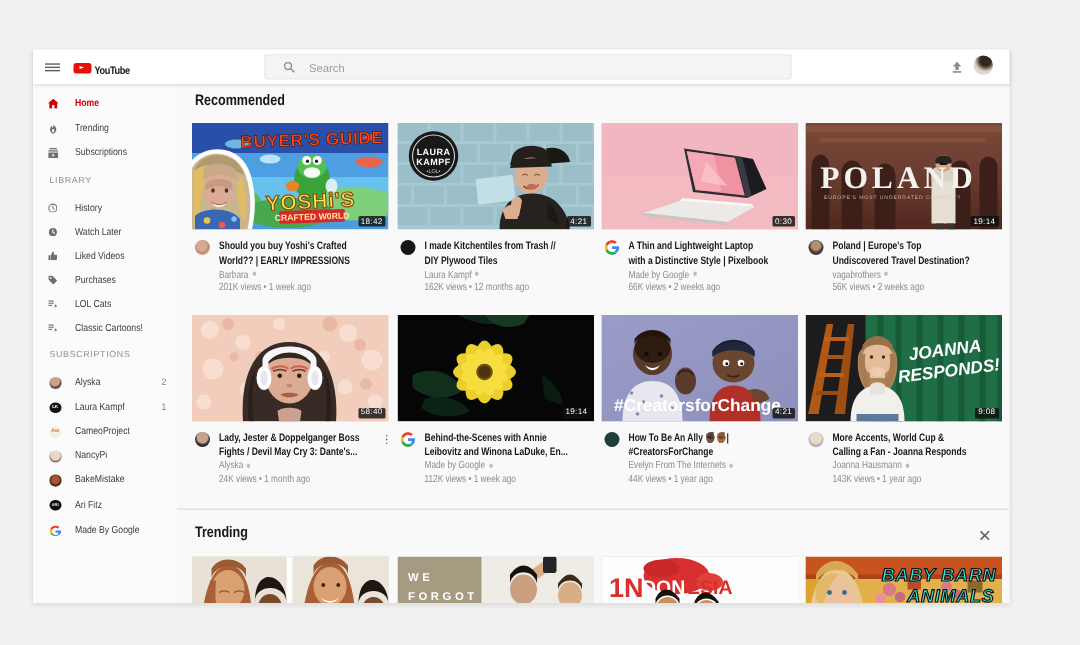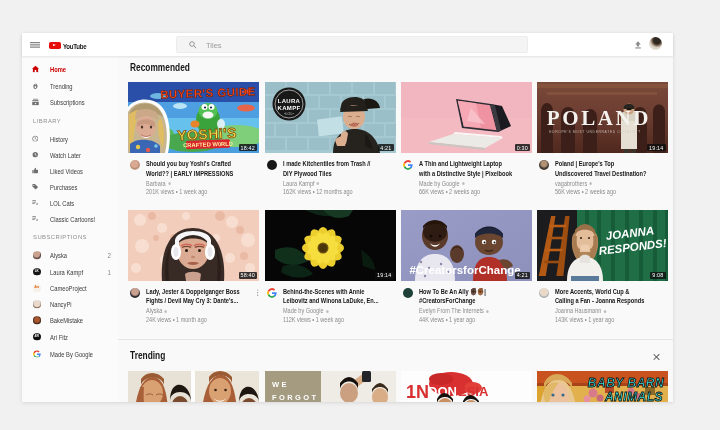--- a/index.html
+++ b/index.html
@@ -700,21 +700,21 @@
       </svg>
     <div class="logo">
       <div class="logobox"></div>
       <div class="logotext">YouTube</div>
     </div>
     <div class="search">
       <svg class="mag" width="8" height="8" viewBox="0 0 9 9">
           <circle cx="3.4" cy="3.4" r="2.6" fill="none" stroke="#8a8a8a" stroke-width="1"></circle>
           <line x1="5.5" y1="5.5" x2="8.1" y2="8.1" stroke="#8a8a8a" stroke-width="1.1"></line>
         </svg>
-      <div class="ph">Tiles</div>
+      <div class="ph">Search</div>
     </div>
     <svg class="upicon" width="8" height="8" viewBox="0 0 8 8">
         <path d="M4 0.2 L6.8 3.4 H5.1 V5.6 H2.9 V3.4 H1.2 Z" fill="#8a8a8a"></path>
         <rect x="1.2" y="6.4" width="5.6" height="1.1" fill="#8a8a8a"></rect>
       </svg>
     <div class="avatar"></div>
   </div>
 </div>
 
 </body></html>

